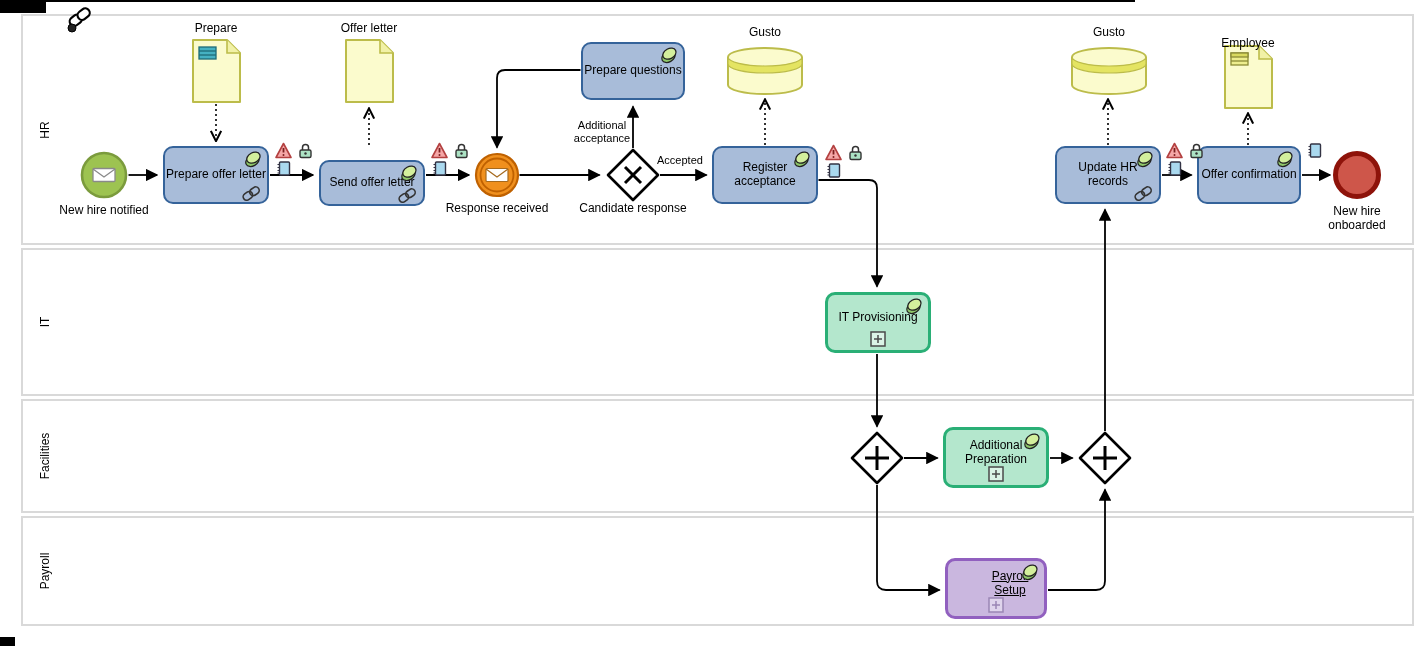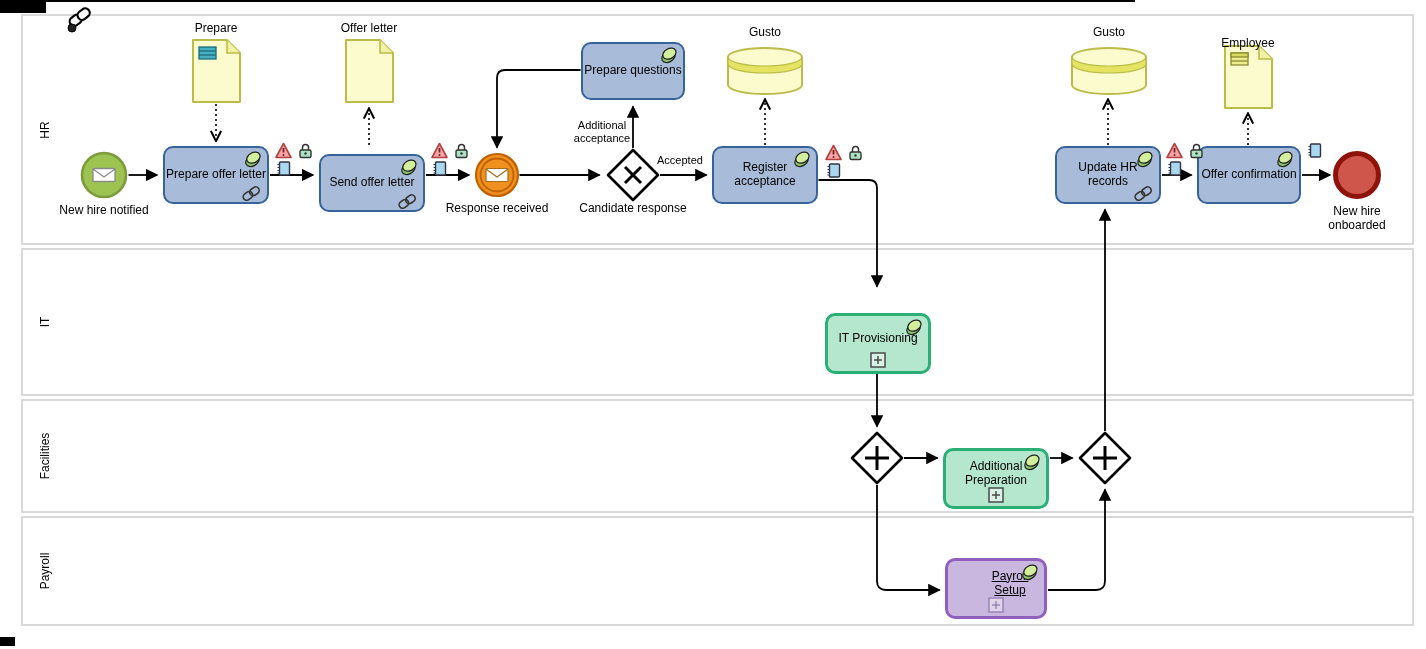--- a/index.html
+++ b/index.html
@@ -9,21 +9,21 @@
   .lane{position:absolute;left:21px;width:1393px;border:2px solid #d9d9d9;background:#fff;box-sizing:border-box;}
   .lane-label-wrap{position:absolute;left:0;top:0;bottom:0;width:44px;display:flex;align-items:center;justify-content:center;}
   .lane-label-wrap span{transform:rotate(-90deg);font-size:12px;white-space:nowrap;}
   svg.layer{position:absolute;left:0;top:0;z-index:1;}
   .node,.nsvg{position:absolute;z-index:2;}
   .task{position:absolute;z-index:2;box-sizing:border-box;border:2px solid #35639a;background:#a8bcd9;
         border-radius:10px;display:flex;align-items:center;justify-content:center;text-align:center;
         font-size:12px;line-height:1.15;}
   .sub{position:absolute;z-index:2;box-sizing:border-box;border-radius:10px;display:flex;align-items:center;
        justify-content:center;text-align:center;font-size:12px;line-height:1.15;}
-  .sub.green{border:3px solid #2aaf76;background:#b4e7cd;margin-top:21px;}
+  .sub.green{border:3px solid #2aaf76;background:#b4e7cd;}
   .sub.purple{border:3px solid #9160bf;background:#cab7df;padding-left:28px;}
   .sub .slabel{padding-bottom:10px;}
   .linked{text-decoration:underline;}
   .badge-leaf{position:absolute;top:2px;right:3px;}
   .badge-chain{position:absolute;bottom:1px;right:3px;}
   .plusmark{position:absolute;bottom:3px;left:50%;transform:translateX(-50%);}
   .nlabel{position:absolute;z-index:3;font-size:12px;line-height:1.2;text-align:center;}
   .elabel{position:absolute;z-index:3;font-size:11px;line-height:1.15;}
   .ico{position:absolute;z-index:3;}
 </style>
@@ -158,21 +158,21 @@
     </svg>
     <span>Prepare offer letter</span>
     <svg class="badge-chain" width="24" height="16">
       <g transform="rotate(-35 12 8)" fill="none" stroke="#333" stroke-width="1.6">
         <rect x="2" y="4.5" width="10" height="7" rx="3.5"></rect>
         <rect x="10" y="4.5" width="10" height="7" rx="3.5"></rect>
       </g>
     </svg>
   </div>
 
-  <div class="task" style="left:319px;top:154px;width:106px;height:58px">
+  <div class="task" style="left:319px;top:160px;width:106px;height:46px">
     <svg class="badge-leaf" width="22" height="18">
       <g transform="rotate(-28 11 9)">
           <ellipse cx="9.5" cy="10.5" rx="7" ry="5" fill="#8fc86a" stroke="#222" stroke-width="1.3"></ellipse>
       <ellipse cx="12" cy="8" rx="7" ry="5" fill="#d3ef9c" stroke="#222" stroke-width="1.3"></ellipse>
         </g>
     </svg>
     <span>Send offer letter</span>
     <svg class="badge-chain" width="24" height="16">
       <g transform="rotate(-35 12 8)" fill="none" stroke="#333" stroke-width="1.6">
         <rect x="2" y="4.5" width="10" height="7" rx="3.5"></rect>

